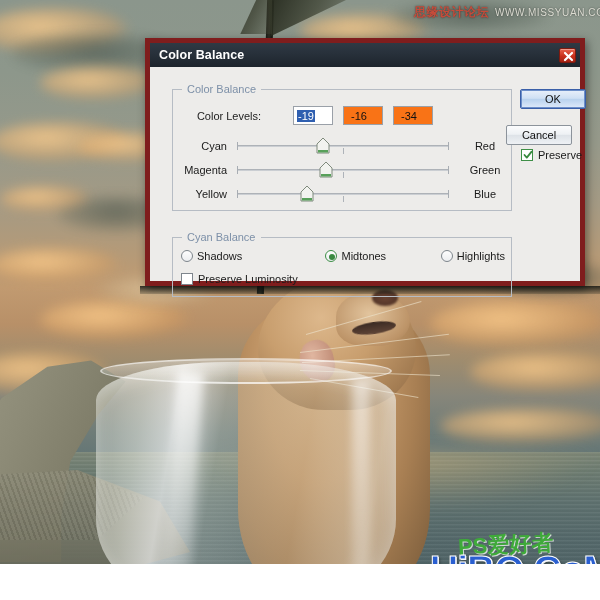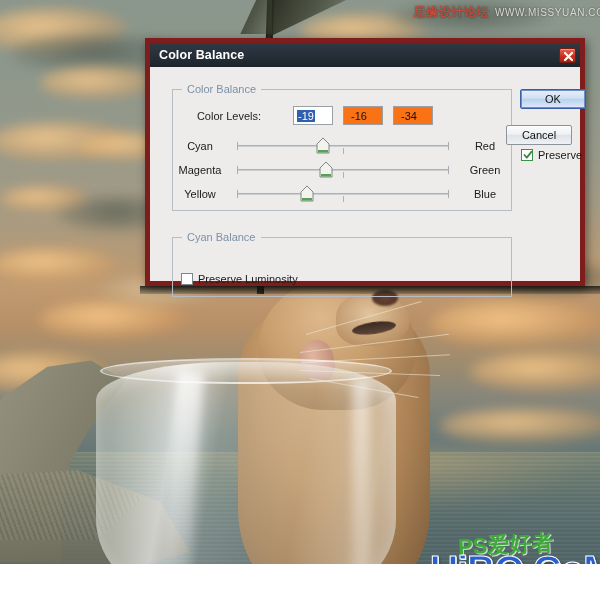--- a/index.html
+++ b/index.html
@@ -326,21 +326,21 @@
 
   
   .slider-row {
     position: absolute; left: 0; width: 100%;
     height: 20px;
     display: flex; align-items: center;
   }
   #sl-0 { top: 46px; }
   #sl-1 { top: 70px; }
   #sl-2 { top: 94px; }
-  .sl-left  { width: 64px; text-align: center; padding-right: 10px; font-size: 11px; }
+  .sl-left  { width: 64px; text-align: right; padding-right: 10px; font-size: 11px; }
   .sl-right { width: 62px; text-align: center;  padding-left: 10px;  font-size: 11px; }
   .sl-track-wrap { position: relative; flex: 1; height: 20px; }
   .sl-track {
     position: absolute; left: 0; right: 0; top: 9px; height: 2px;
     background: linear-gradient(to bottom, #9fa4aa, #d9dce0);
   }
   .sl-endtick {
     position: absolute; top: 6px; width: 1px; height: 8px; background: #a8adb3;
   }
   .sl-midtick {
@@ -559,20 +559,37 @@
               </svg>
             </div>
           </div>
           <div class="sl-right">Green</div>
         </div>
       </div>
 
       <div class="group" id="grp-tone">
         <div class="group-title">Cyan Balance</div>
 
+        <div class="radio-row">
+          <div class="radio-item" style="width:148px;">
+            <span class="radio"></span>
+              <span class="gap"></span>
+            <span>Shadows</span>
+          </div>
+          <div class="radio-item" style="width:118px;">
+            <span class="radio on"></span>
+              <span class="gap"></span>
+            <span>Midtones</span>
+          </div>
+          <div class="radio-item">
+            <span class="radio"></span>
+              <span class="gap"></span>
+            <span>Highlights</span>
+          </div>
+        </div>
 
         <div class="check-row">
           <span class="checkbox"></span>
           <span>Preserve Luminosity</span>
         </div>
       </div>
 
       <div class="btn" id="btn-ok">
         <span>OK</span>
       </div>

